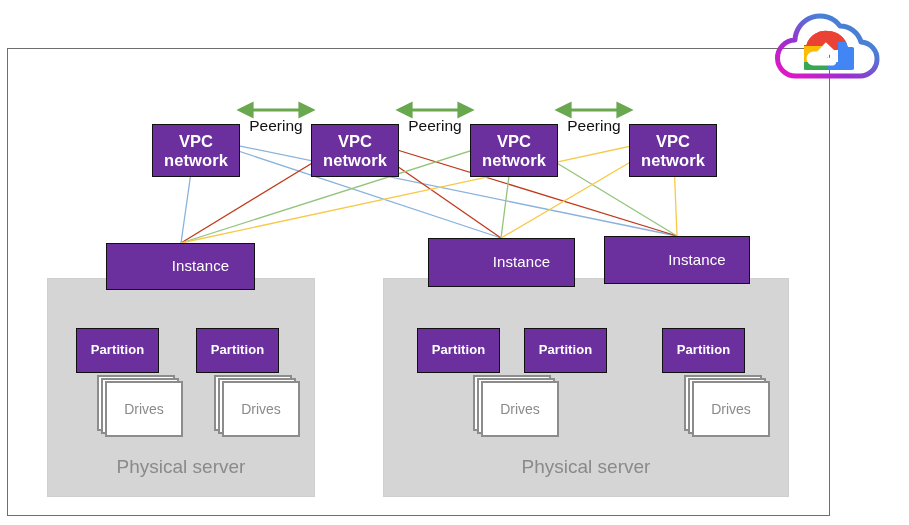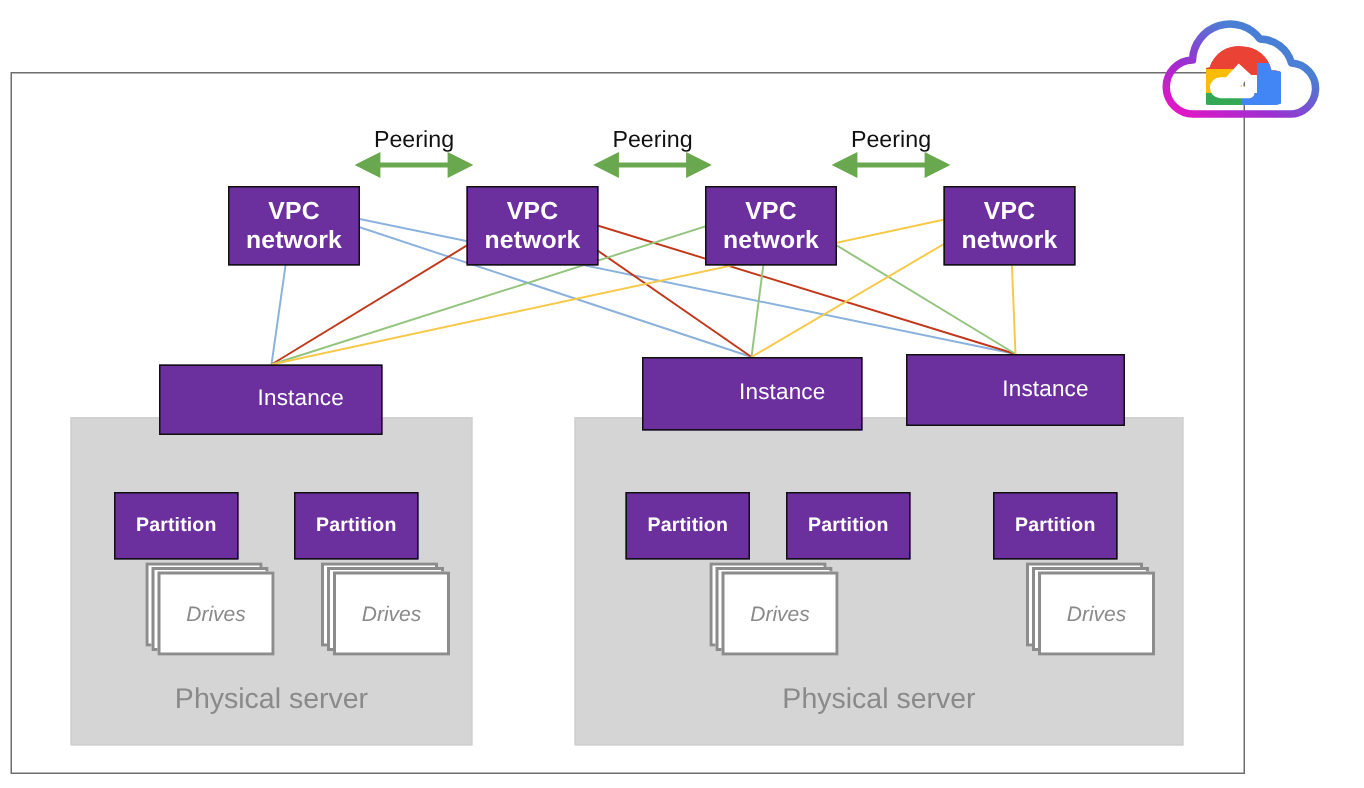--- a/index.html
+++ b/index.html
@@ -79,21 +79,20 @@
     bottom: 18px;
     text-align: center;
     color: #8a8a8a;
     font-size: 19px;
   }
   
   .drives {
     position: absolute;
     width: 96px;
     height: 62px;
-    font-style: italic;
   }
   .drives .card {
     position: absolute;
     box-sizing: border-box;
     background: #ffffff;
     border: 2px solid #8c8c8c;
     width: 78px;
     height: 56px;
   }
   .drives .c1 { left: 0px;  top: 0px;  }
@@ -104,20 +103,21 @@
     color: #8a8a8a;
     font-size: 14px;
   }
   
   .peering-label {
     position: absolute;
     color: #111111;
     font-size: 15.5px;
     white-space: nowrap;
     text-align: center;
+    margin-top: 32px;
   }
   
   .gcp-logo {
     position: absolute;
     left: 752px;
     top: 2px;
     width: 152px;
     height: 86px;
   }
 </style>

